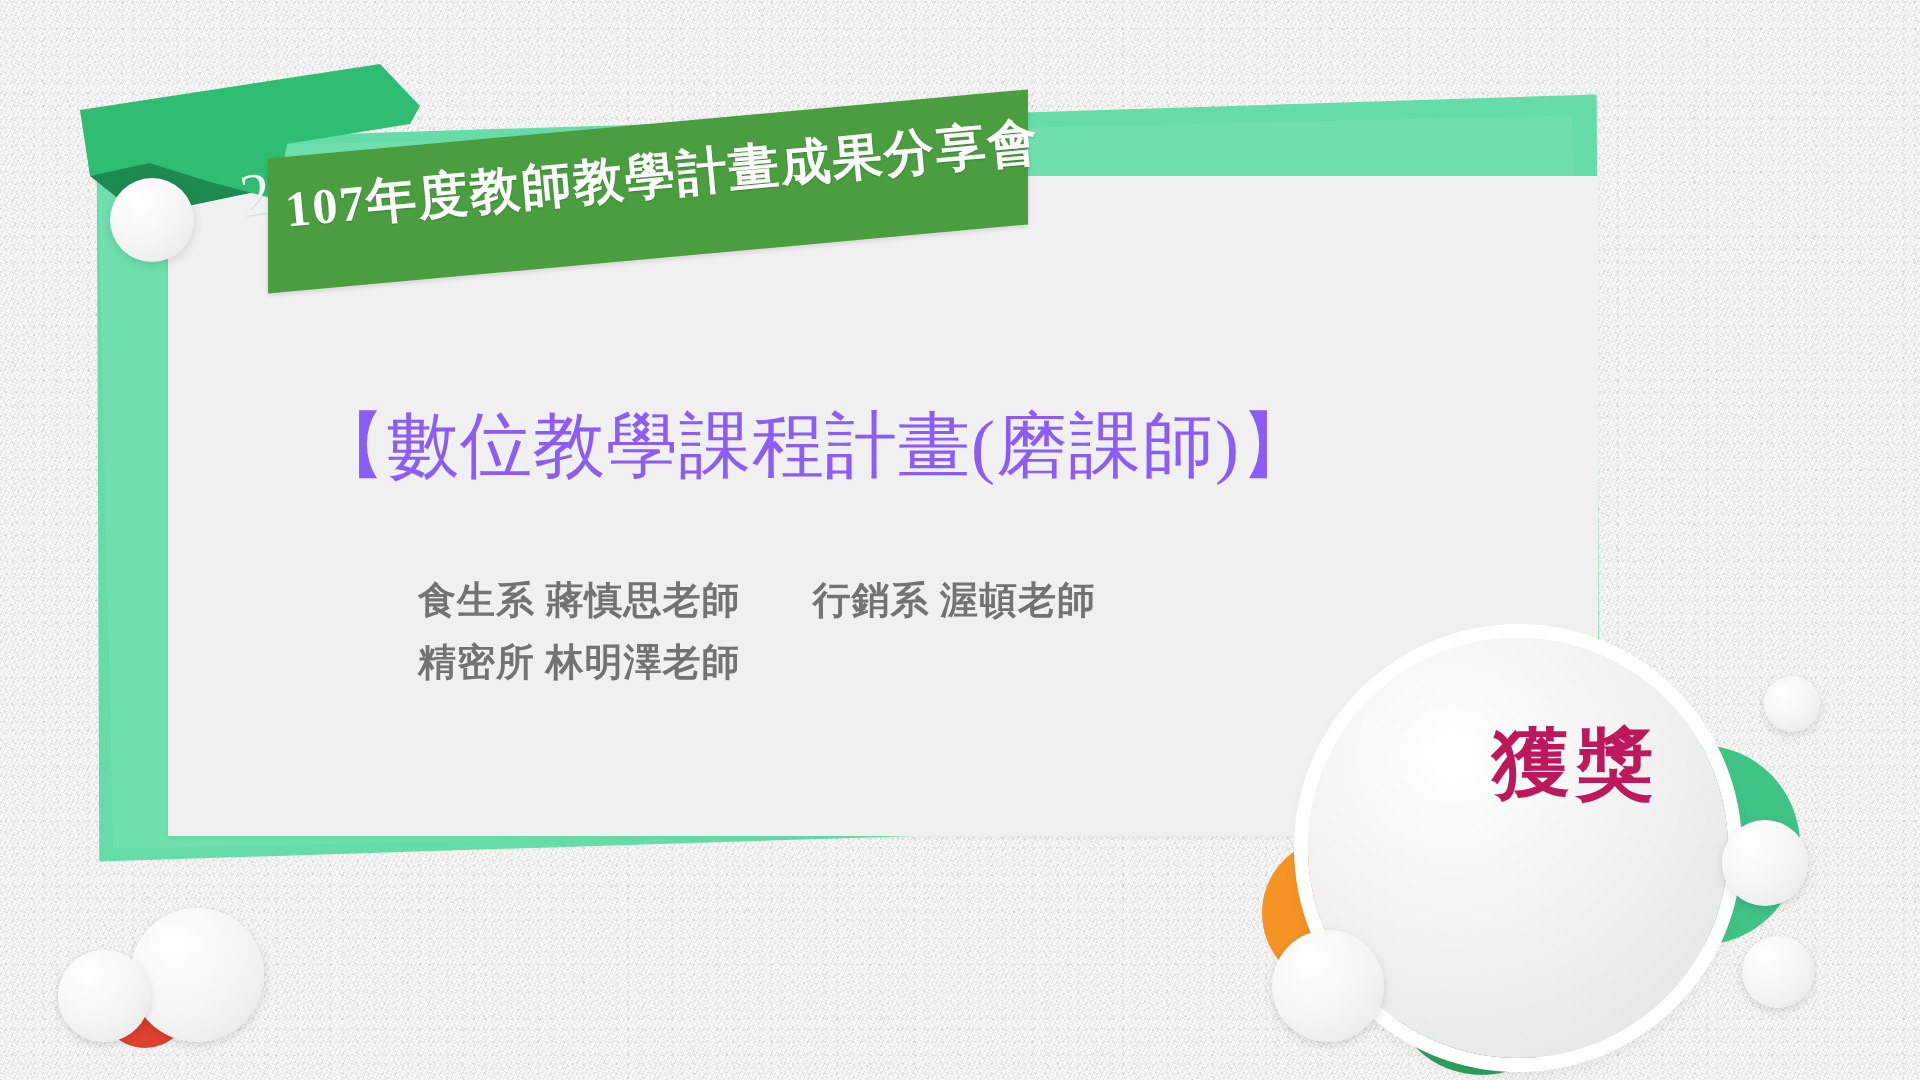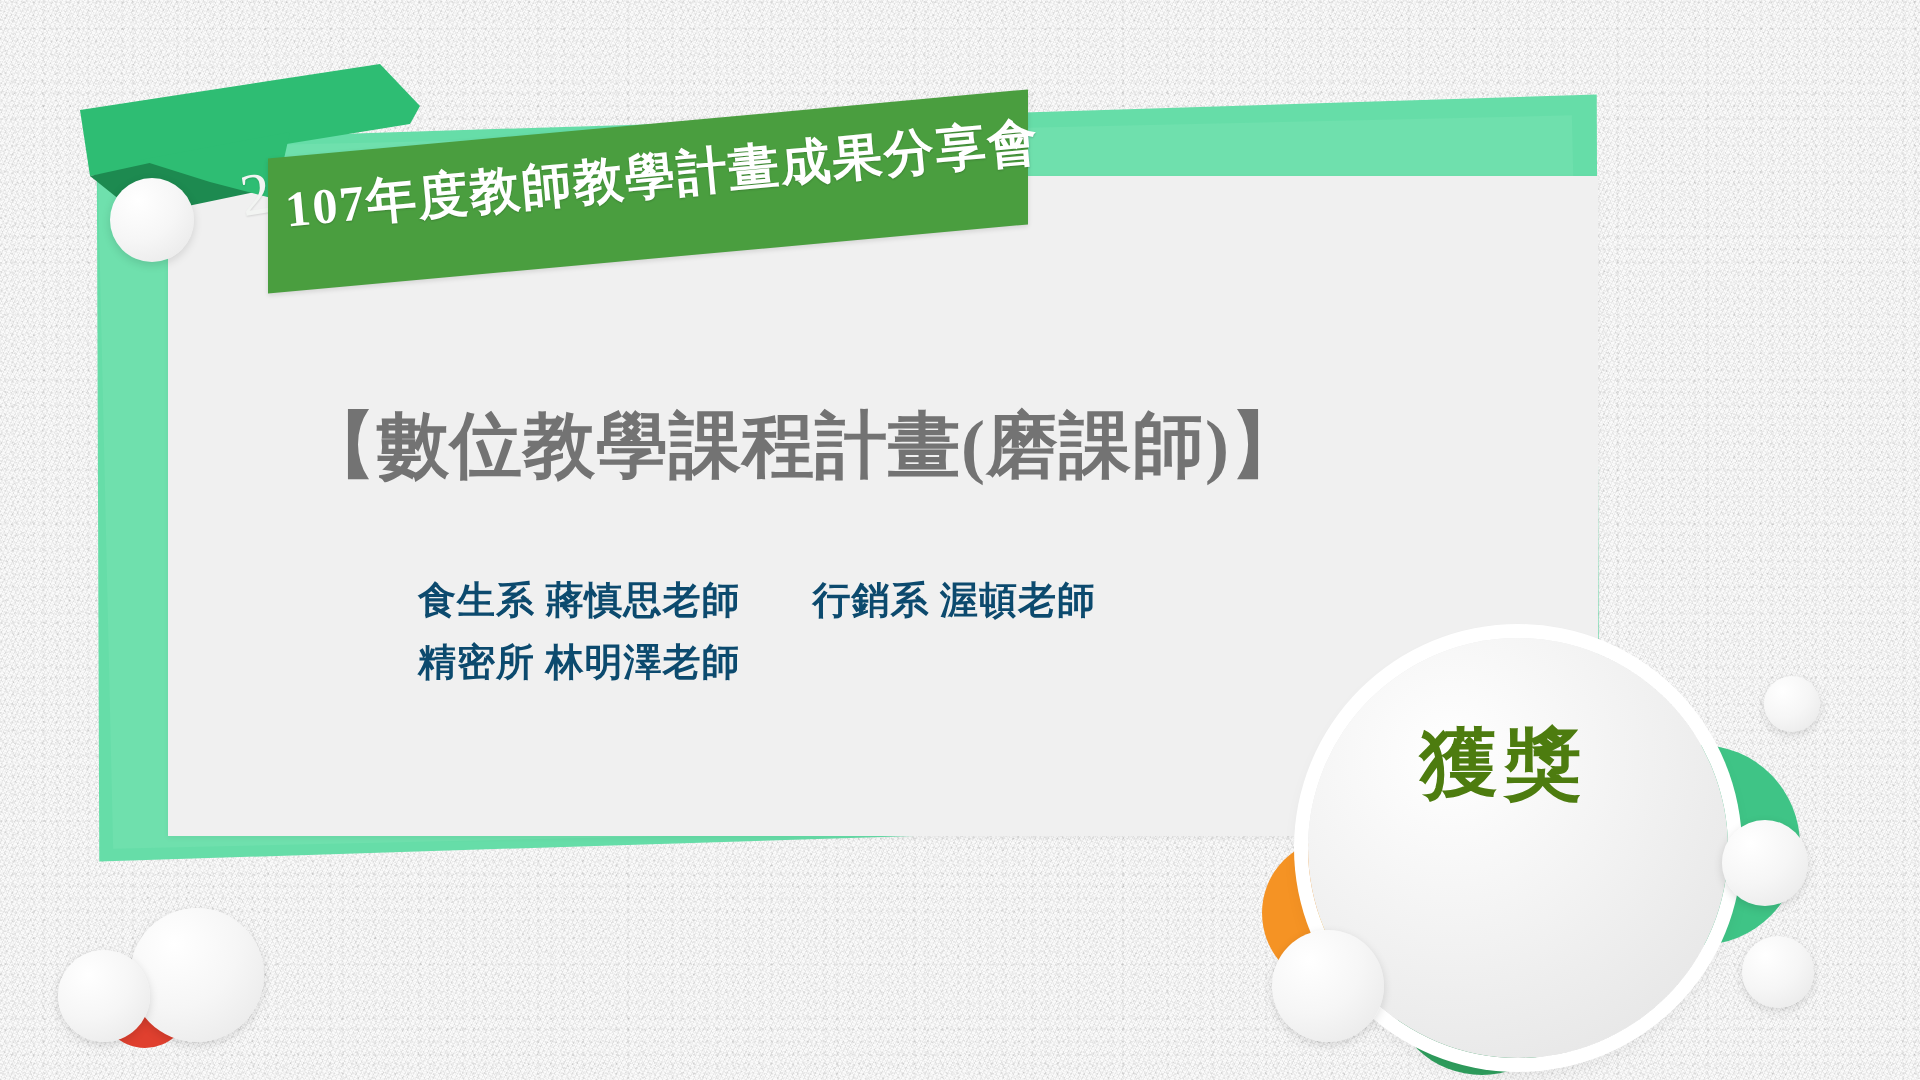--- a/index.html
+++ b/index.html
@@ -67,46 +67,46 @@
     position:absolute;left:284px;top:143px;width:740px;
     transform:rotate(-5.2deg);
     color:#fff;font-size:50px;font-weight:bold;letter-spacing:2px;
     font-family:"Liberation Serif","DejaVu Serif",serif;
     white-space:nowrap;
     text-shadow:0 1px 2px rgba(0,0,0,.18);
   }
 
   
   .heading{
-    position:absolute;left:304px;top:398px;
-    color:#737373;font-size:72px;font-weight:bold;
+    position:absolute;left:314px;top:398px;
+    color:#8b5cf6;font-size:72px;font-weight:normal;
     letter-spacing:1px;white-space:nowrap;
     font-family:"Liberation Serif","DejaVu Serif",serif;
   }
 
   
   .teachers{position:absolute;left:418px;top:570px;}
   .t-row{
-    color:#0c4a6e;font-size:38px;font-weight:bold;letter-spacing:1px;
+    color:#737373;font-size:38px;font-weight:bold;letter-spacing:1px;
     line-height:1.62;white-space:nowrap;
     font-family:"Liberation Serif","DejaVu Serif",serif;
   }
   .t-gap{display:inline-block;width:72px;}
 
   
   .badge{
     position:absolute;left:1308px;top:638px;width:420px;height:420px;
     border-radius:50%;
     background:radial-gradient(circle at 34% 28%, #ffffff 0%, #f3f3f3 42%, #e2e2e2 100%);
     box-shadow:0 0 0 14px #ffffff, 0 8px 24px rgba(0,0,0,.16);
     z-index:7;
   }
   .badge-text{
     position:absolute;left:1420px;top:720px;width:240px;
-    text-align:left;color:#4d7c0f;
+    text-align:right;color:#be185d;
     font-size:78px;font-weight:bold;line-height:1.12;letter-spacing:6px;
     font-family:"Liberation Serif","DejaVu Serif",serif;
     z-index:9;
   }
 
   
   .blob{position:absolute;border-radius:50%;}
   .blob-green-r{left:1600px;top:745px;width:200px;height:200px;background:#3fc486;z-index:3;}
   .blob-darkgreen-r{left:1392px;top:905px;width:180px;height:170px;background:#2f9f5e;z-index:4;}
   .blob-orange{left:1262px;top:838px;width:150px;height:150px;background:#f59324;z-index:5;}

